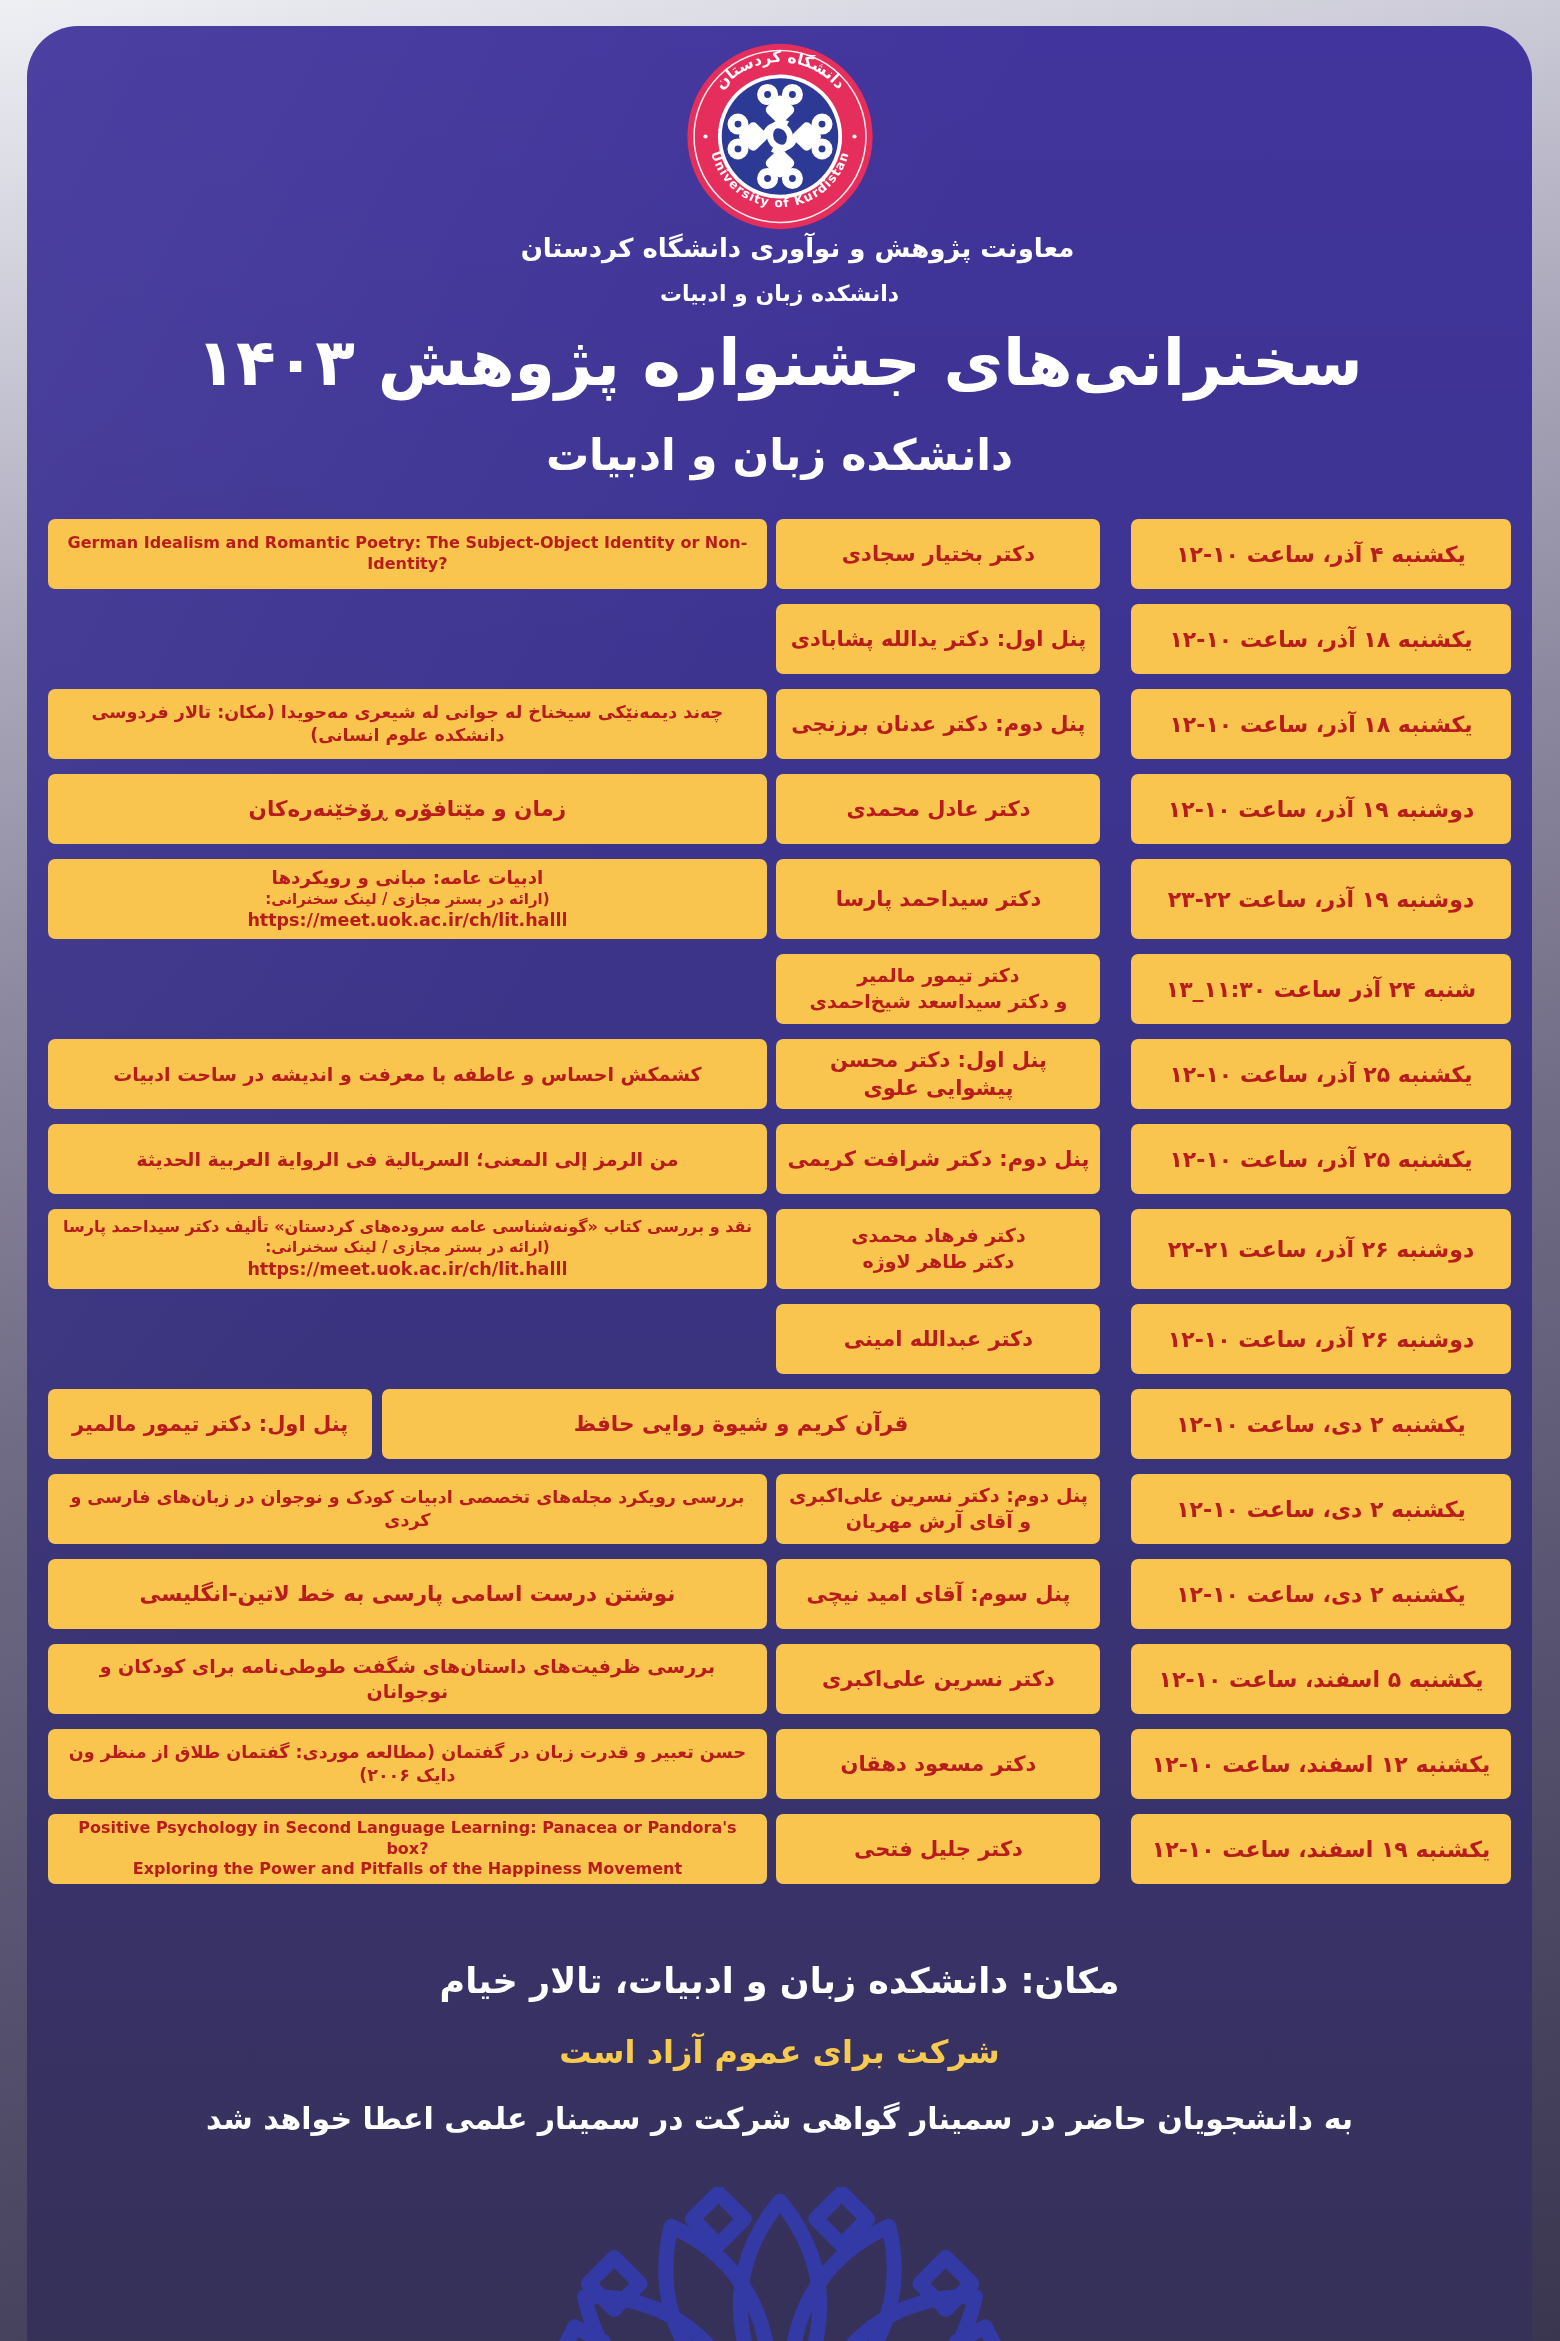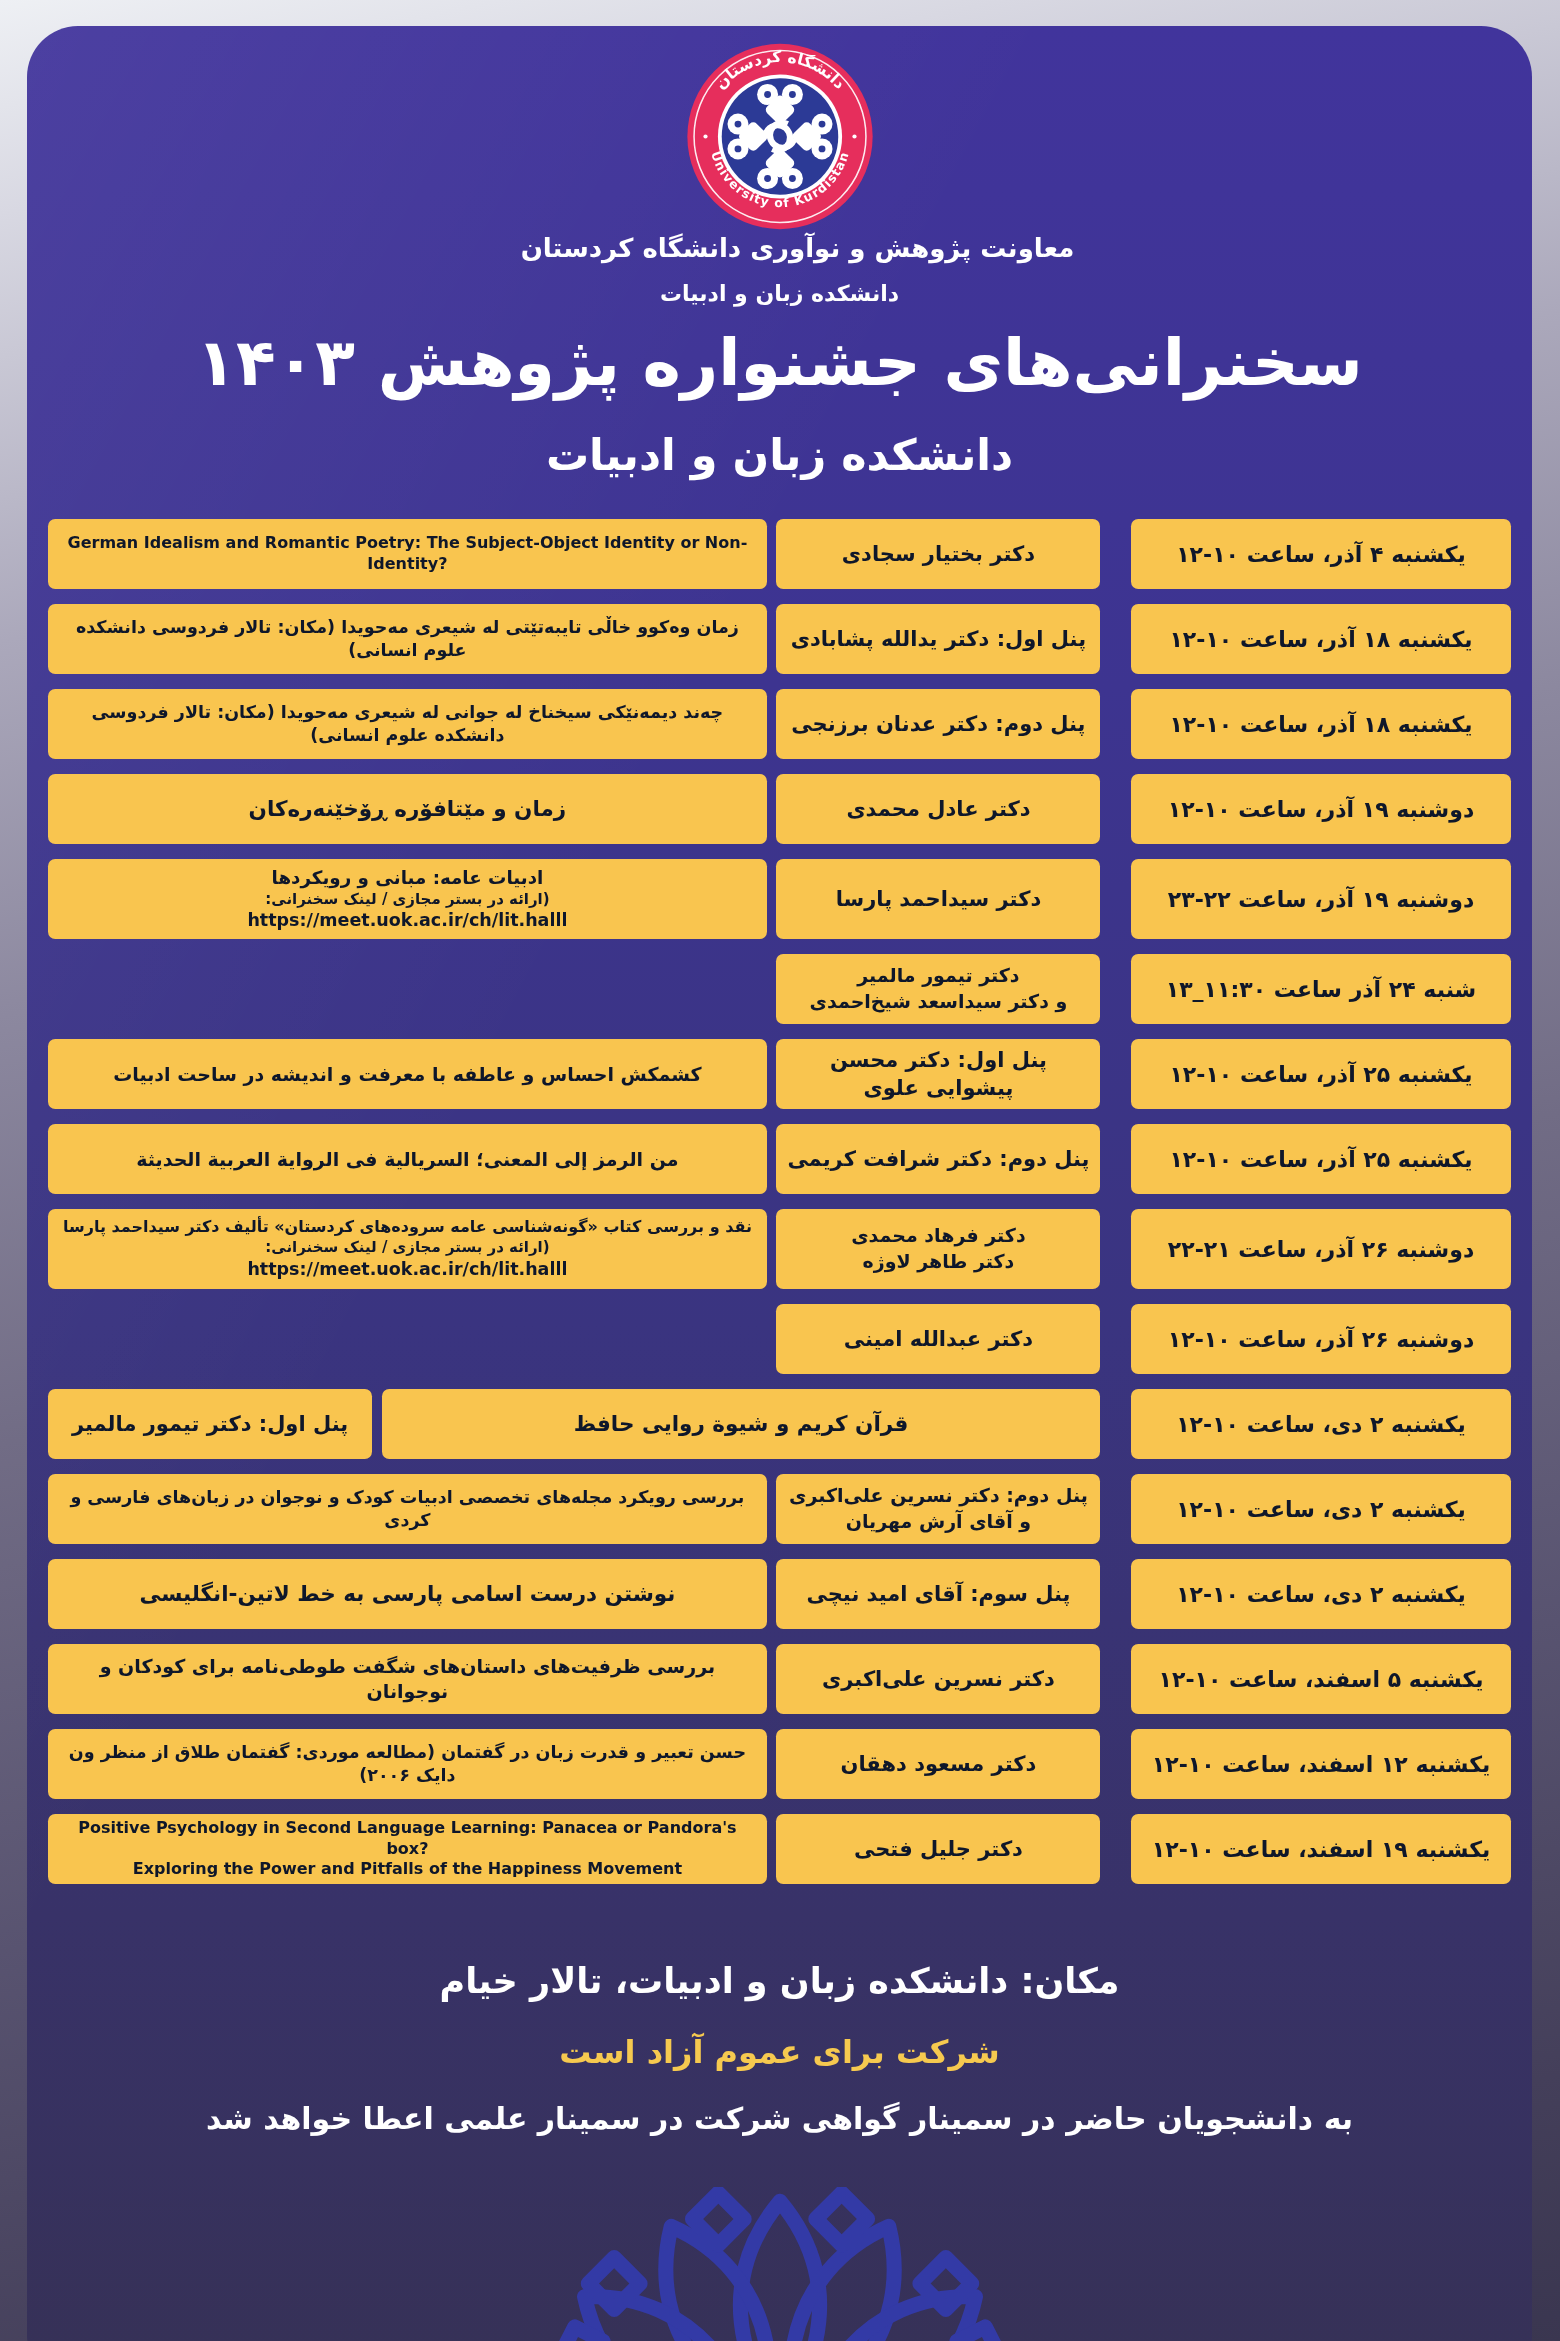--- a/index.html
+++ b/index.html
@@ -23,21 +23,21 @@
   .org2{top:281px;font-size:22px;}
   .main-title{top:325px;font-size:65px;letter-spacing:-0.8px;}
   .sub-title{top:430px;font-size:43px;}
   .table{
     position:absolute;top:519px;right:49px;left:49px;
     display:flex;flex-direction:column;gap:15px;
   }
   .row{display:flex;gap:9.6px;height:70px;}
   .row.tall{height:80px;}
   .cell{
-    background:#f9c54f;border-radius:7.2px;color:#0f172a;font-weight:700;
+    background:#f9c54f;border-radius:7.2px;color:#b91c1c;font-weight:700;
     display:flex;flex-direction:column;align-items:center;justify-content:center;
     text-align:center;box-sizing:border-box;padding:3.2px 9.6px;
   }
   .cell.date{width:380px;flex:none;font-size:22px;margin-left:21px;}
   .cell.speaker{width:324px;flex:none;font-size:21px;line-height:1.35;}
   .cell.speaker.two{font-size:19px;}
   .cell.titlec{flex:1;font-size:21.5px;line-height:1.3;}
   .line{display:block;}
   .line.sm{font-size:19px;}
   .line.xs{font-size:17.5px;}
@@ -130,23 +130,20 @@
           <span class="line latin" dir="ltr">German Idealism and Romantic Poetry: The Subject-Object Identity or Non-Identity?</span>
         </div>
       </div>
       <div class="row">
         <div class="cell date">
           <span class="line ">یکشنبه ۱۸ آذر، ساعت ۱۰-۱۲</span>
         </div>
         <div class="cell speaker">
           <span class="line ">پنل اول: دکتر یدالله پشابادی</span>
         </div>
-        <div class="cell titlec">
-          <span class="line xs">زمان وەکوو خاڵی تایبەتێتی لە شیعری مەحویدا (مکان: تالار فردوسی دانشکده علوم انسانی)</span>
-        </div>
       </div>
       <div class="row">
         <div class="cell date">
           <span class="line ">یکشنبه ۱۸ آذر، ساعت ۱۰-۱۲</span>
         </div>
         <div class="cell speaker">
           <span class="line ">پنل دوم: دکتر عدنان برزنجی</span>
         </div>
         <div class="cell titlec">
           <span class="line xs">چەند دیمەنێکی سیخناخ لە جوانی لە شیعری مەحویدا (مکان: تالار فردوسی دانشکده علوم انسانی)</span>

